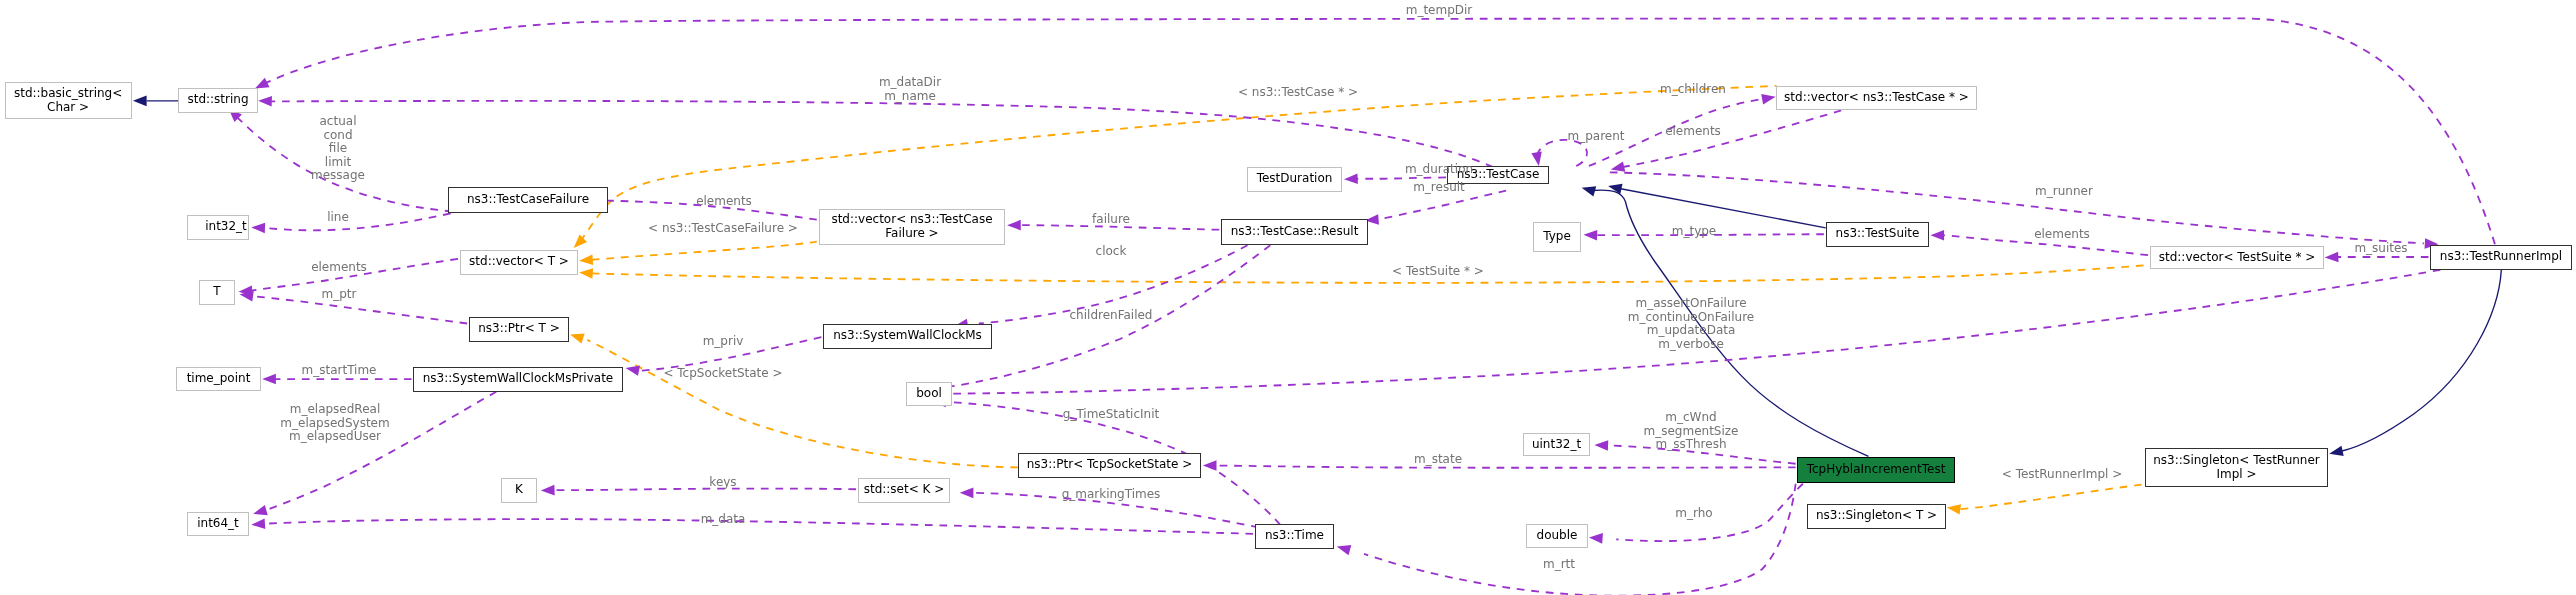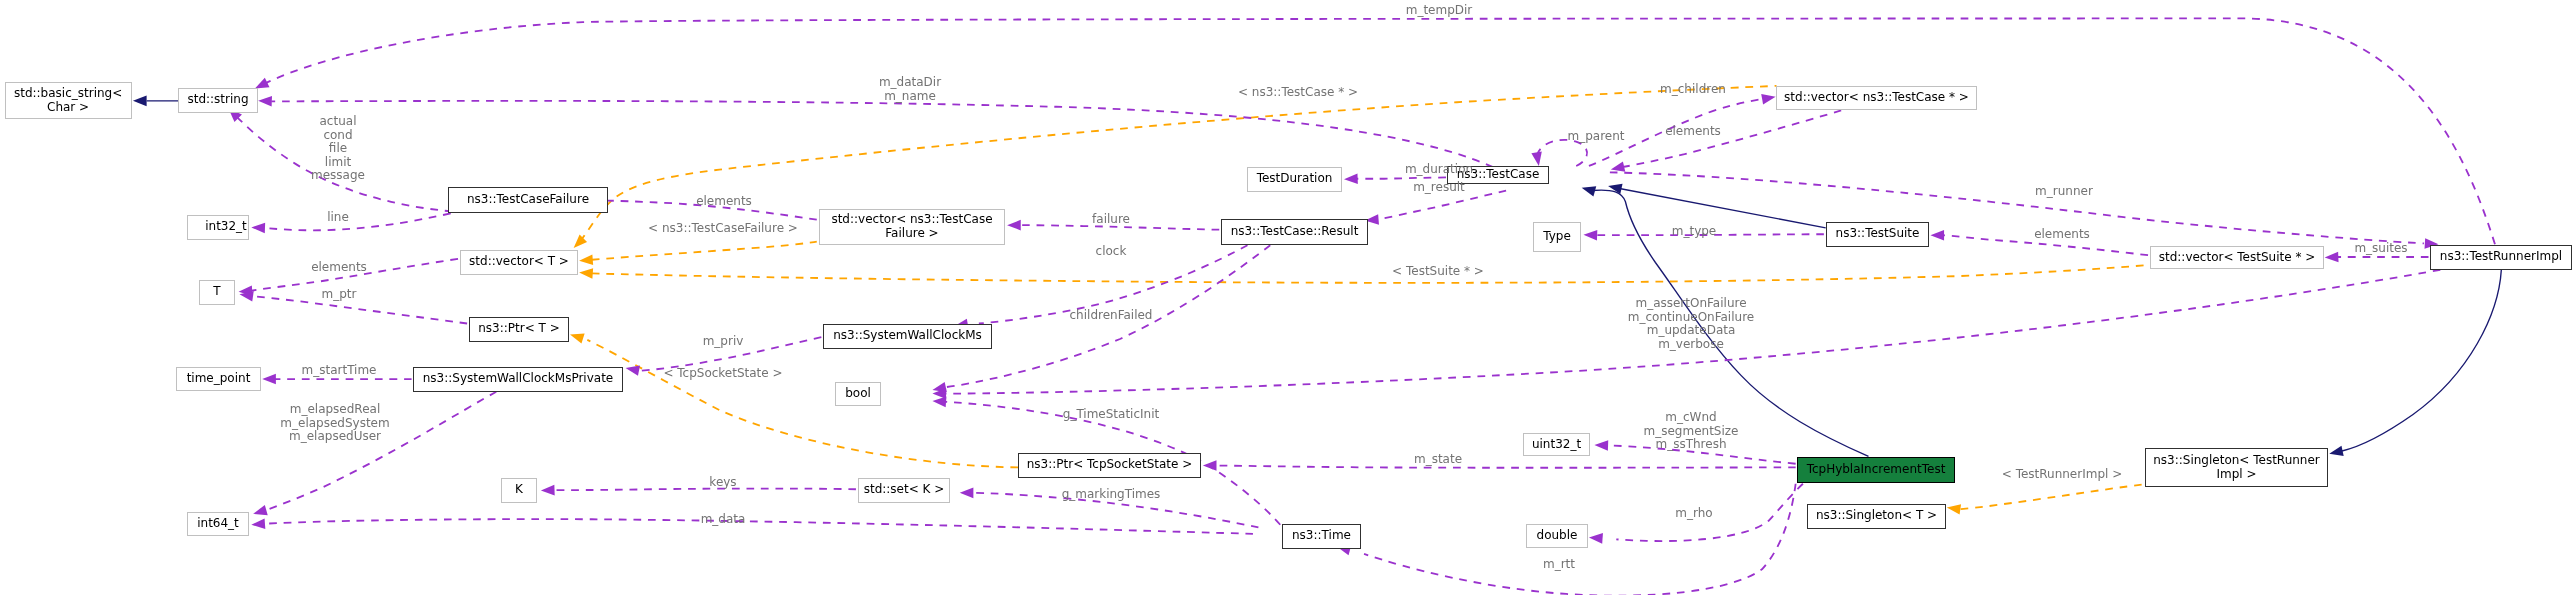--- a/index.html
+++ b/index.html
@@ -189,26 +189,26 @@
       <div class="node bold" style="left: 448px; top: 187px; width: 160px; height: 25.5px;">ns3::TestCaseFailure</div>
       <div class="node thin" style="left: 187px; top: 215px; width: 62px; height: 24.6px; padding-left: 16px;">int32_t</div>
       <div class="node thin" style="left: 819px; top: 209px; width: 186px; height: 36px;">std::vector&lt; ns3::TestCase
 Failure &gt;</div>
       <div class="node thin" style="left: 460px; top: 250px; width: 118px; height: 24.6px;">std::vector&lt; T &gt;</div>
       <div class="node thin" style="left: 199px; top: 280px; width: 36px; height: 24.6px;">T</div>
       <div class="node bold" style="left: 469px; top: 317px; width: 100px; height: 24.6px;">ns3::Ptr&lt; T &gt;</div>
       <div class="node thin" style="left: 176px; top: 367px; width: 85px; height: 24px;">time_point</div>
       <div class="node bold" style="left: 413px; top: 367px; width: 210px; height: 24.6px; text-align: right;">ns3::SystemWallClockMsPrivate</div>
       <div class="node bold" style="left: 823px; top: 324px; width: 169px; height: 24.6px;">ns3::SystemWallClockMs</div>
-      <div class="node thin" style="left: 835px; top: 382px; width: 46px; height: 24px;">bool</div>
+      <div class="node thin" style="left: 906px; top: 382px; width: 46px; height: 24px;">bool</div>
       <div class="node bold" style="left: 1018px; top: 453px; width: 183px; height: 24.6px;">ns3::Ptr&lt; TcpSocketState &gt;</div>
       <div class="node thin" style="left: 501px; top: 478px; width: 36px; height: 24.6px;">K</div>
       <div class="node thin" style="left: 858px; top: 478px; width: 92px; height: 24.6px;">std::set&lt; K &gt;</div>
       <div class="node thin" style="left: 187px; top: 512px; width: 62px; height: 24px;">int64_t</div>
-      <div class="node bold" style="left: 1255px; top: 524px; width: 79px; height: 24.6px; margin-left: 27px;">ns3::Time</div>
+      <div class="node bold" style="left: 1255px; top: 524px; width: 79px; height: 24.6px;">ns3::Time</div>
       <div class="node thin" style="left: 1247px; top: 167px; width: 95px; height: 24.6px;">TestDuration</div>
       <div class="node bold" style="left: 1221px; top: 219px; width: 147px; height: 25.5px;">ns3::TestCase::Result</div>
       <div class="node bold" style="left: 1447px; top: 166px; width: 102px; height: 18px;">ns3::TestCase</div>
       <div class="node thin" style="left: 1533px; top: 222px; width: 48px; height: 30px;">Type</div>
       <div class="node bold" style="left: 1826px; top: 222px; width: 103px; height: 24.6px;">ns3::TestSuite</div>
       <div class="node thin" style="left: 1776px; top: 86px; width: 201px; height: 24px;">std::vector&lt; ns3::TestCase * &gt;</div>
       <div class="node thin" style="left: 1523px; top: 433px; width: 67px; height: 23px;">uint32_t</div>
       <div class="node thin" style="left: 1526px; top: 524px; width: 62px; height: 24px;">double</div>
       <div class="node hl" style="left: 1797px; top: 457px; width: 158px; height: 26.4px;">TcpHyblaIncrementTest</div>
       <div class="node bold" style="left: 1807px; top: 504px; width: 139px; height: 24.6px;">ns3::Singleton&lt; T &gt;</div>

